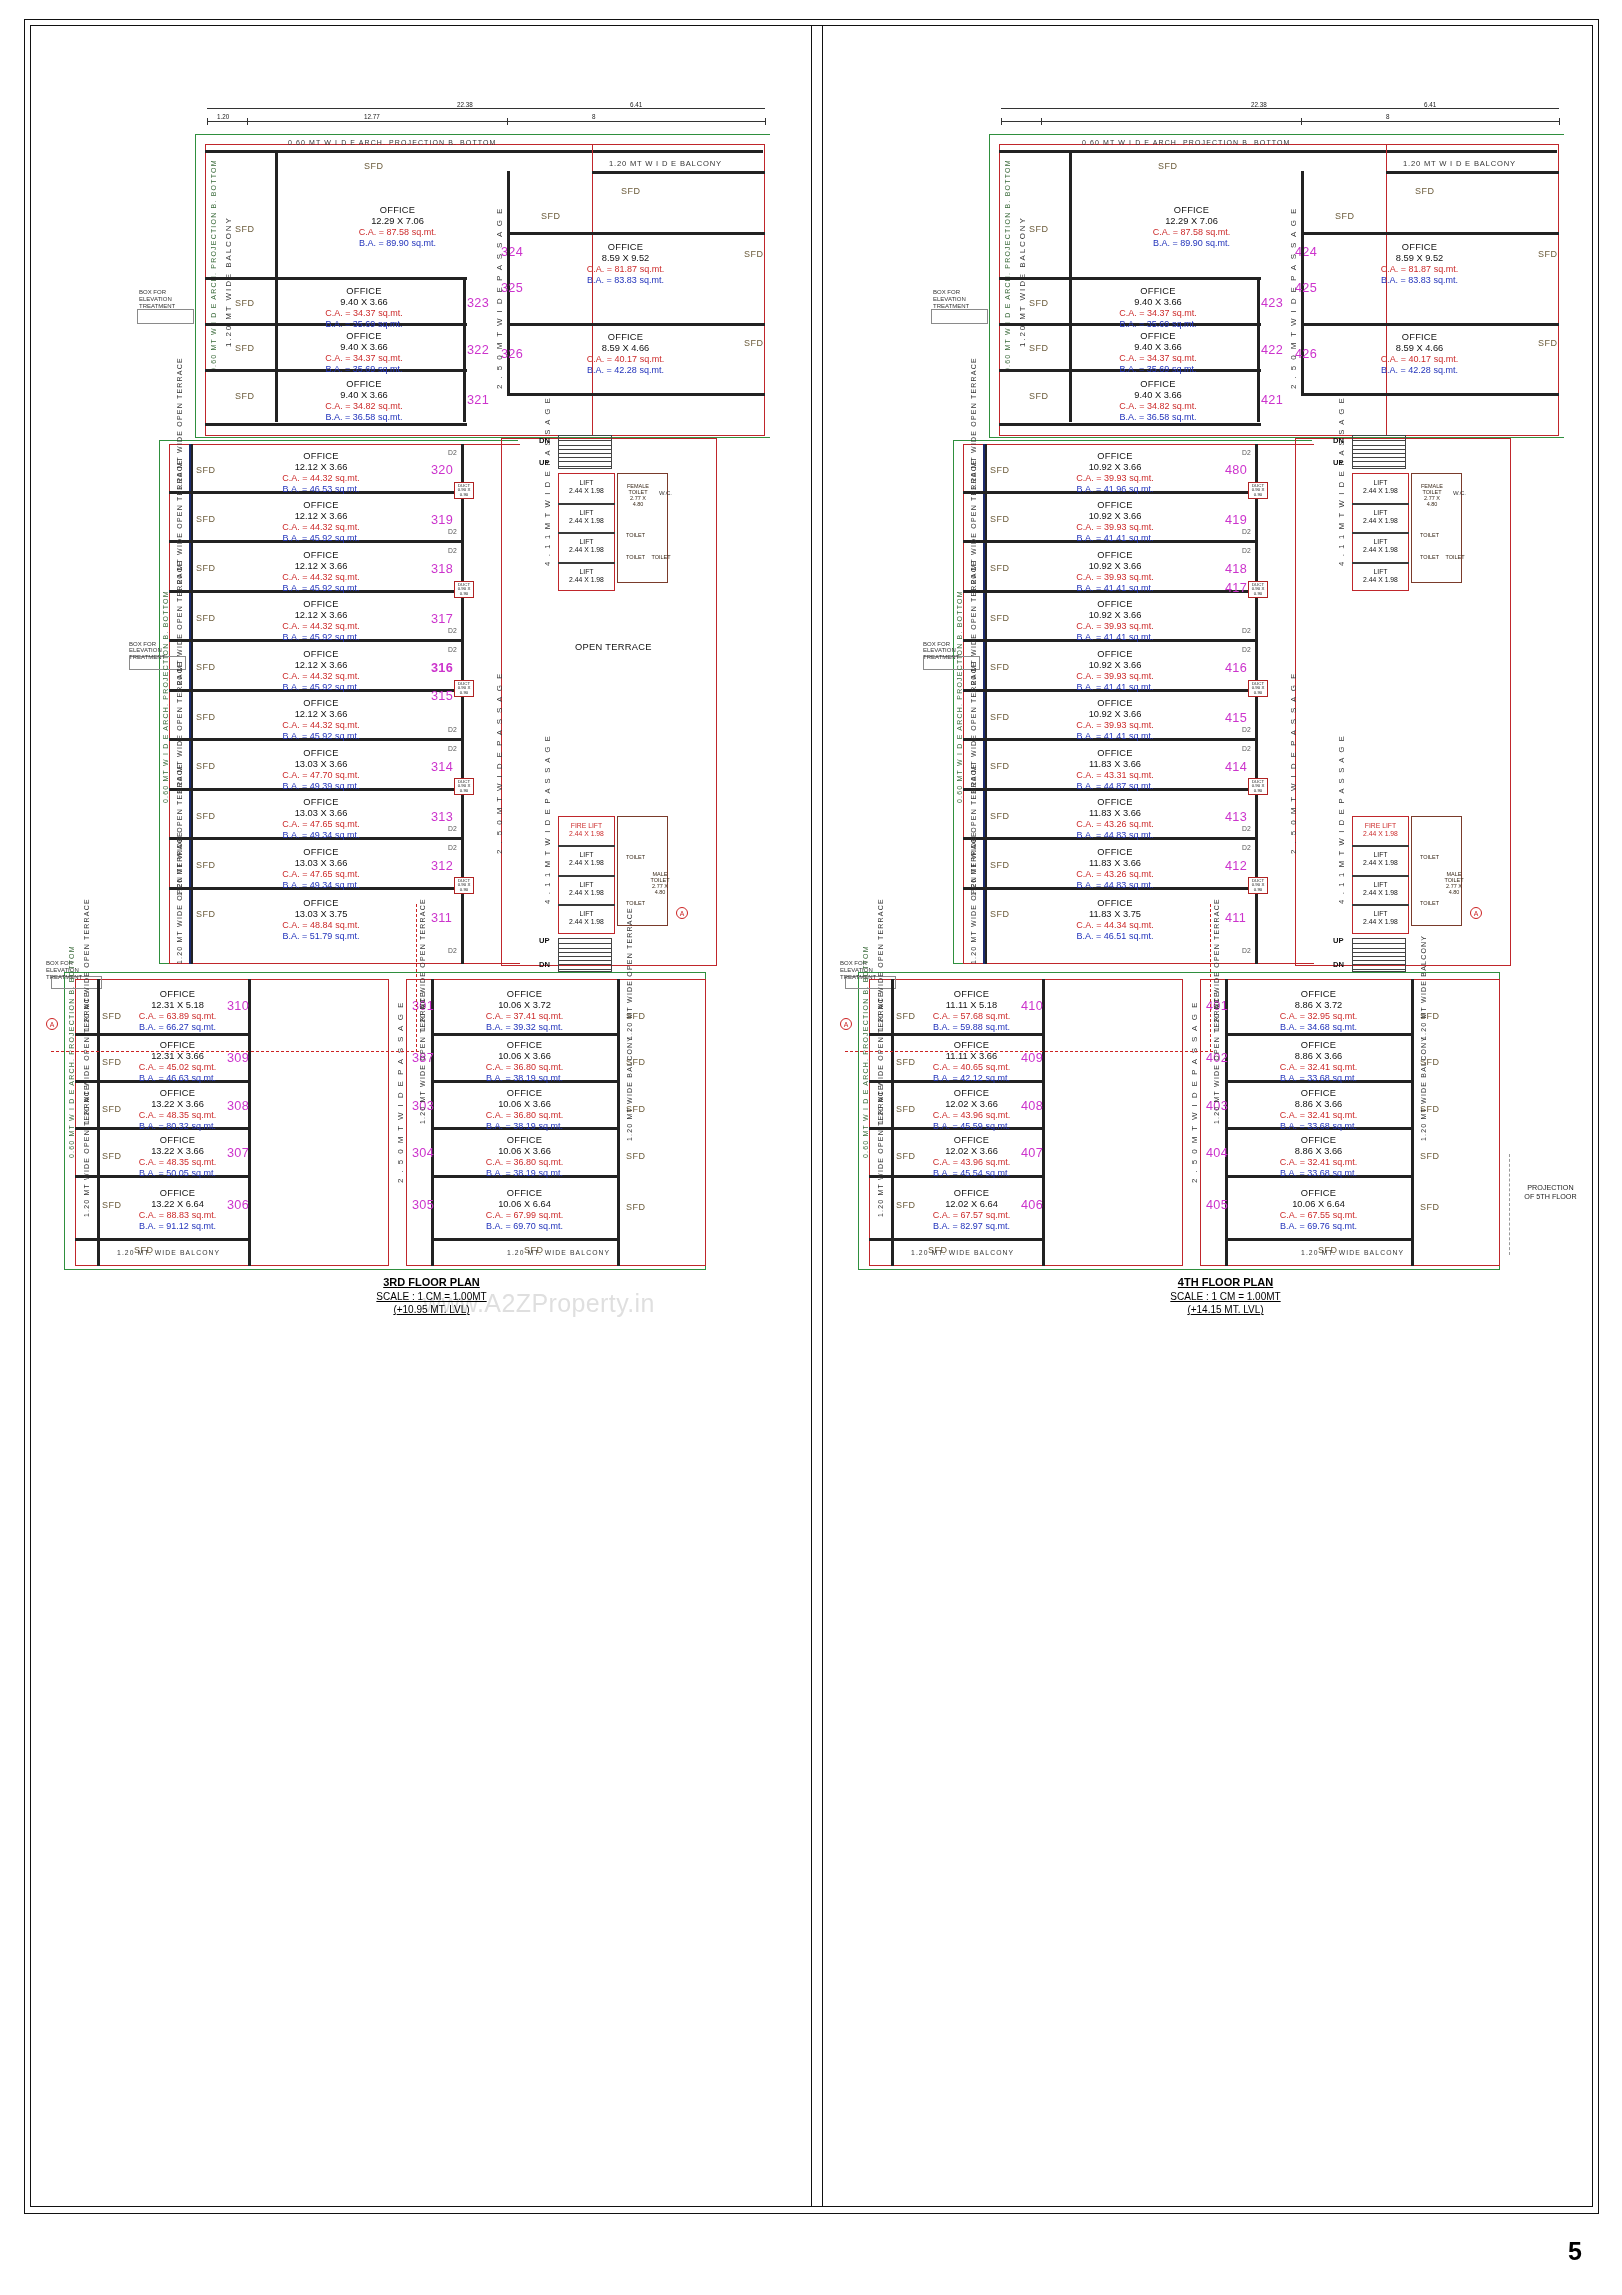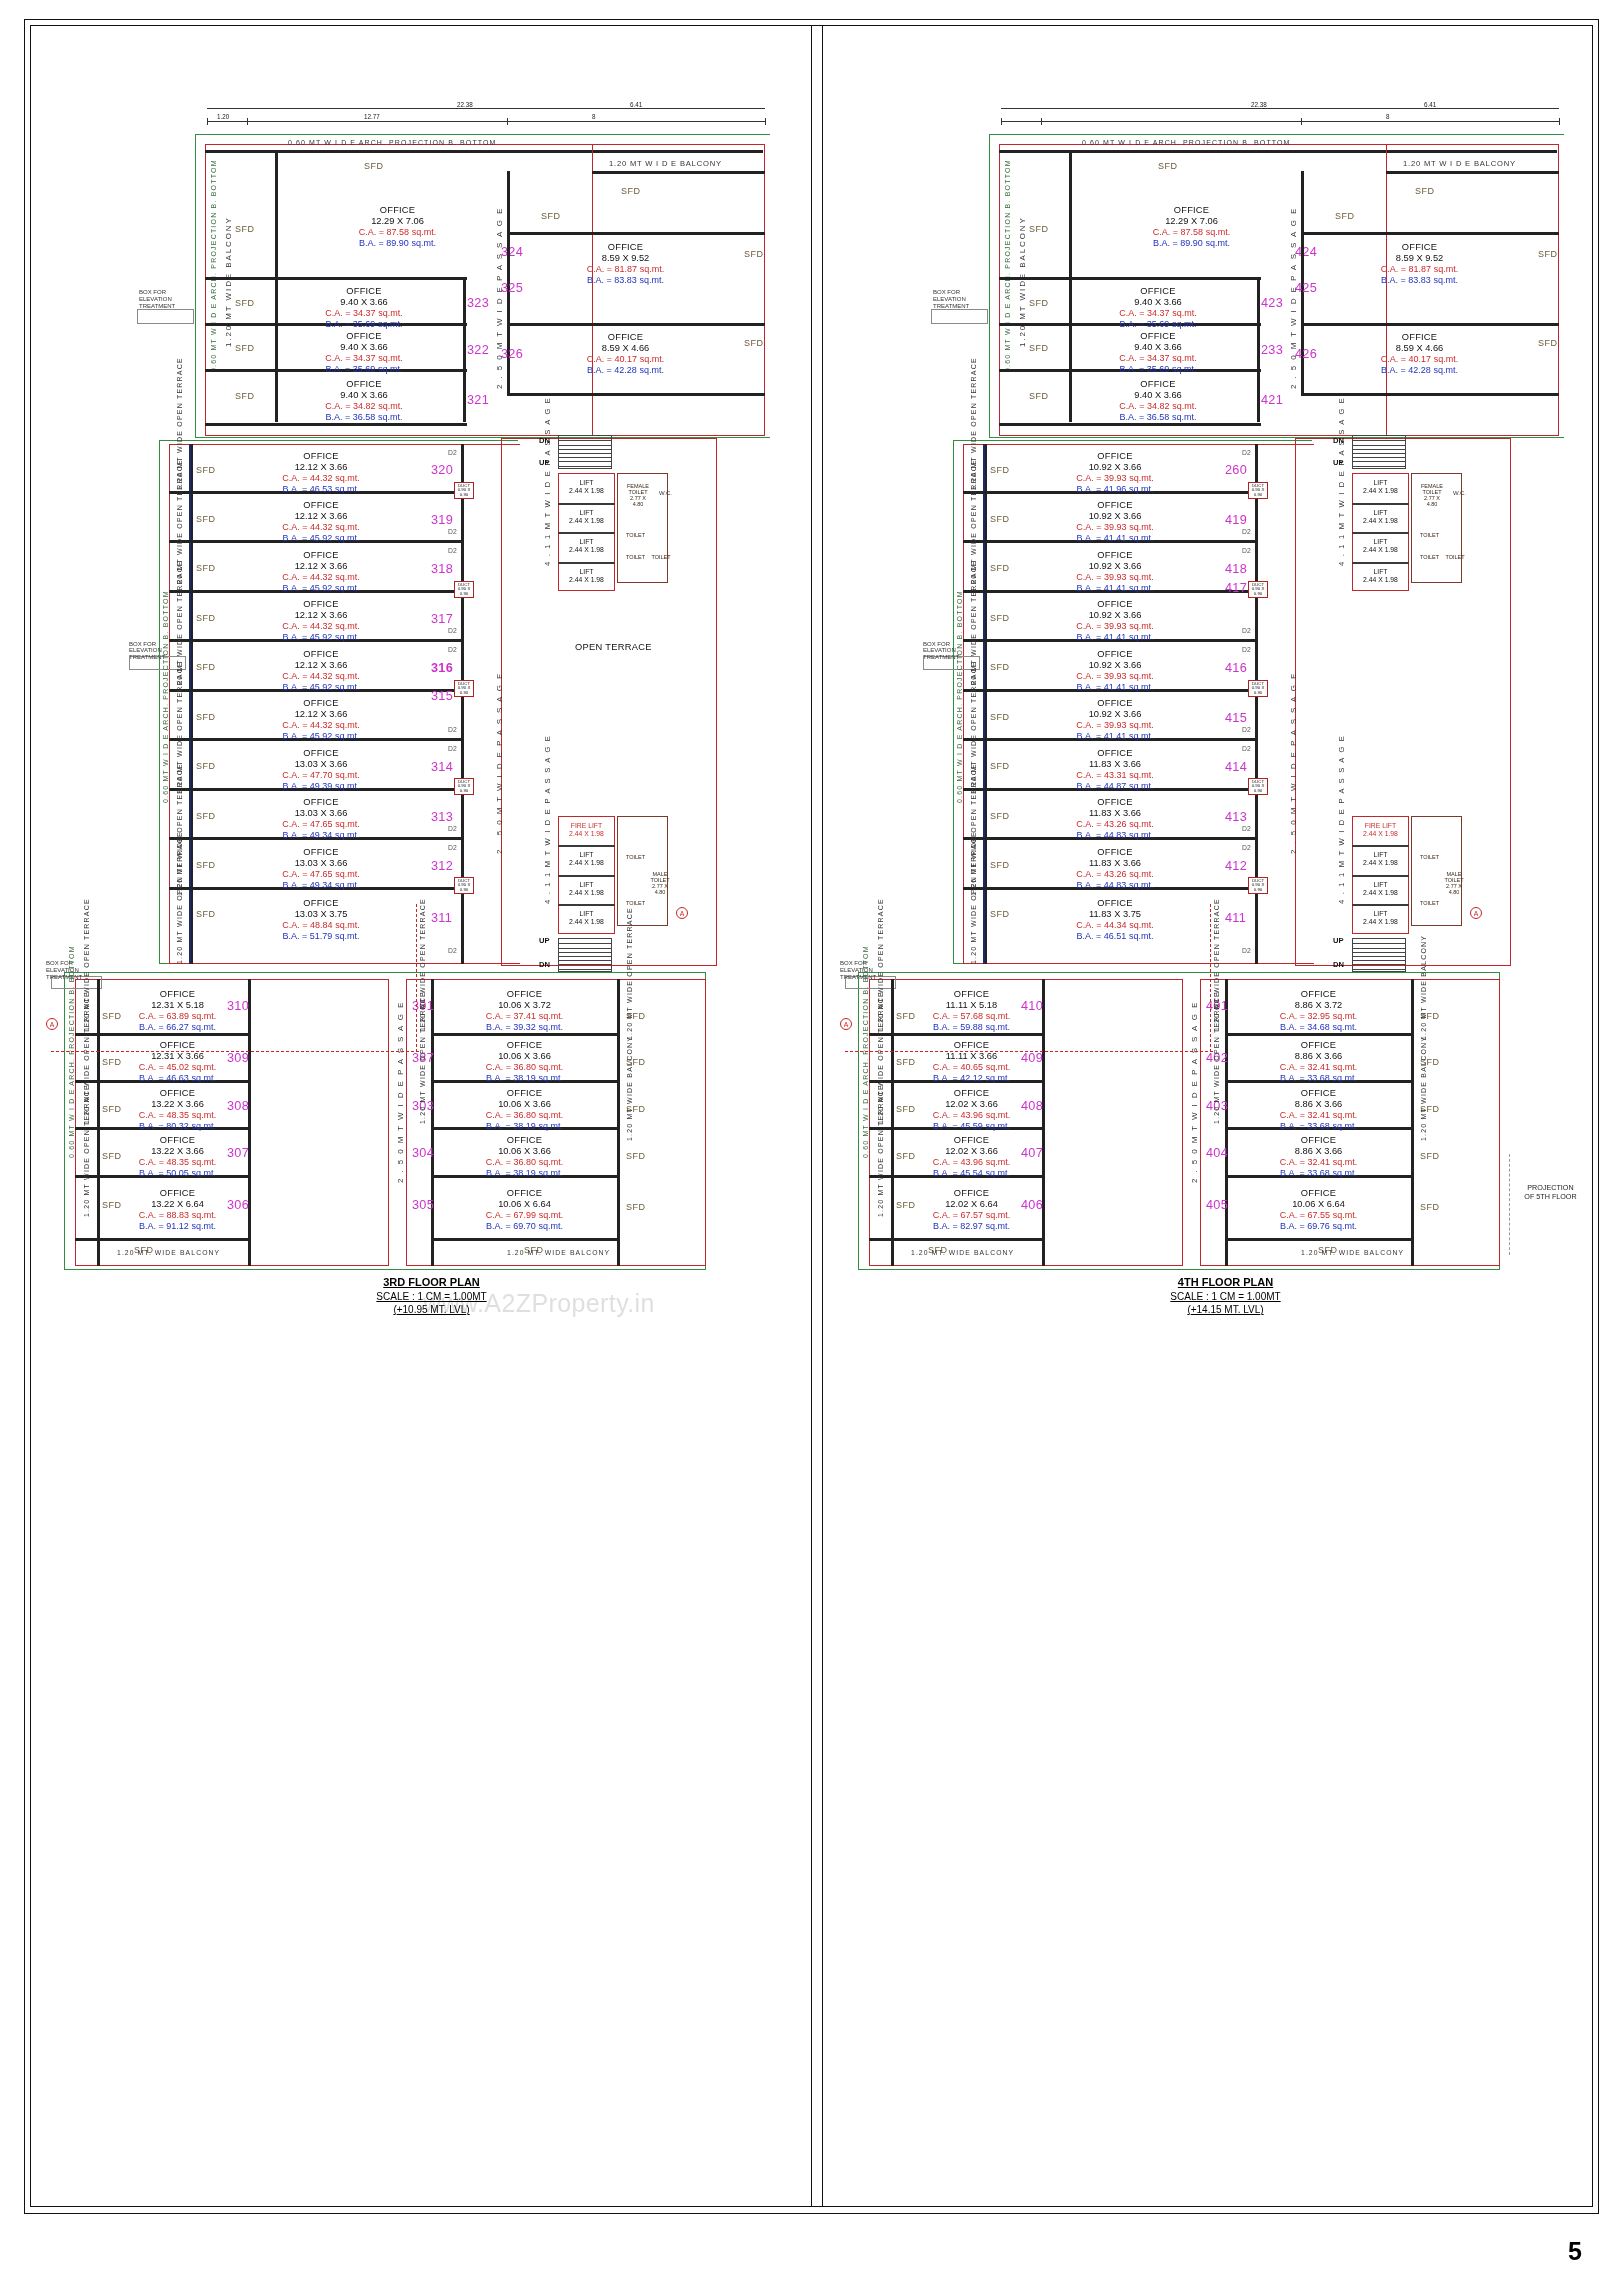--- a/index.html
+++ b/index.html
@@ -690,21 +690,21 @@
     </div>
     <div class="unitno" style="left:433px; top:203px;">423</div>
     <div class="sfd" style="left:201px; top:205px;">SFD</div>
 
     <div class="unit" style="left:254px; top:238px; width:152px;">
       <div class="ofc">OFFICE</div>
       <div class="dim">9.40 X 3.66</div>
       <div class="ca">C.A. = 34.37 sq.mt.</div>
       <div class="ba">B.A. = 35.69 sq.mt.</div>
     </div>
-    <div class="unitno" style="left:433px; top:250px;">233</div>
+    <div class="unitno" style="left:433px; top:250px;">422</div>
     <div class="sfd" style="left:201px; top:250px;">SFD</div>
 
     <div class="unit" style="left:254px; top:286px; width:152px;">
       <div class="ofc">OFFICE</div>
       <div class="dim">9.40 X 3.66</div>
       <div class="ca">C.A. = 34.82 sq.mt.</div>
       <div class="ba">B.A. = 36.58 sq.mt.</div>
     </div>
     <div class="unitno" style="left:433px; top:300px;">421</div>
     <div class="sfd" style="left:201px; top:298px;">SFD</div>
@@ -761,21 +761,21 @@
     <div class="wall h" style="left:135px; top:695px; width:292px;"></div>
     <div class="wall h" style="left:135px; top:744px; width:292px;"></div>
     <div class="wall h" style="left:135px; top:794px; width:292px;"></div>
 
     <div class="unit" style="left:190px; top:358px; width:194px;">
       <div class="ofc">OFFICE</div>
       <div class="dim">10.92 X 3.66</div>
       <div class="ca">C.A. = 39.93 sq.mt.</div>
       <div class="ba">B.A. = 41.96 sq.mt.</div>
     </div>
-    <div class="unitno" style="left:397px; top:370px;">260</div>
+    <div class="unitno" style="left:397px; top:370px;">480</div>
     <div class="sfd" style="left:162px; top:372px;">SFD</div>
     <div class="d2" style="left:414px; top:356px;">D2</div>
 
     <div class="unit" style="left:190px; top:407px; width:194px;">
       <div class="ofc">OFFICE</div>
       <div class="dim">10.92 X 3.66</div>
       <div class="ca">C.A. = 39.93 sq.mt.</div>
       <div class="ba">B.A. = 41.41 sq.mt.</div>
     </div>
     <div class="unitno" style="left:397px; top:420px;">419</div>

